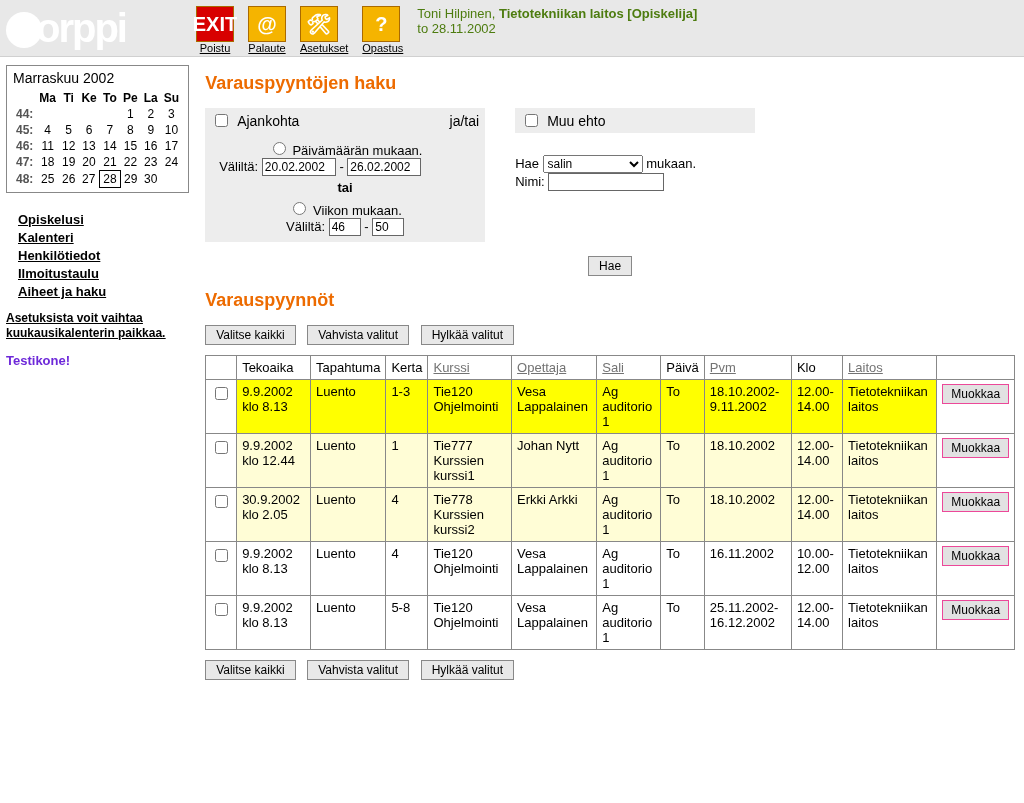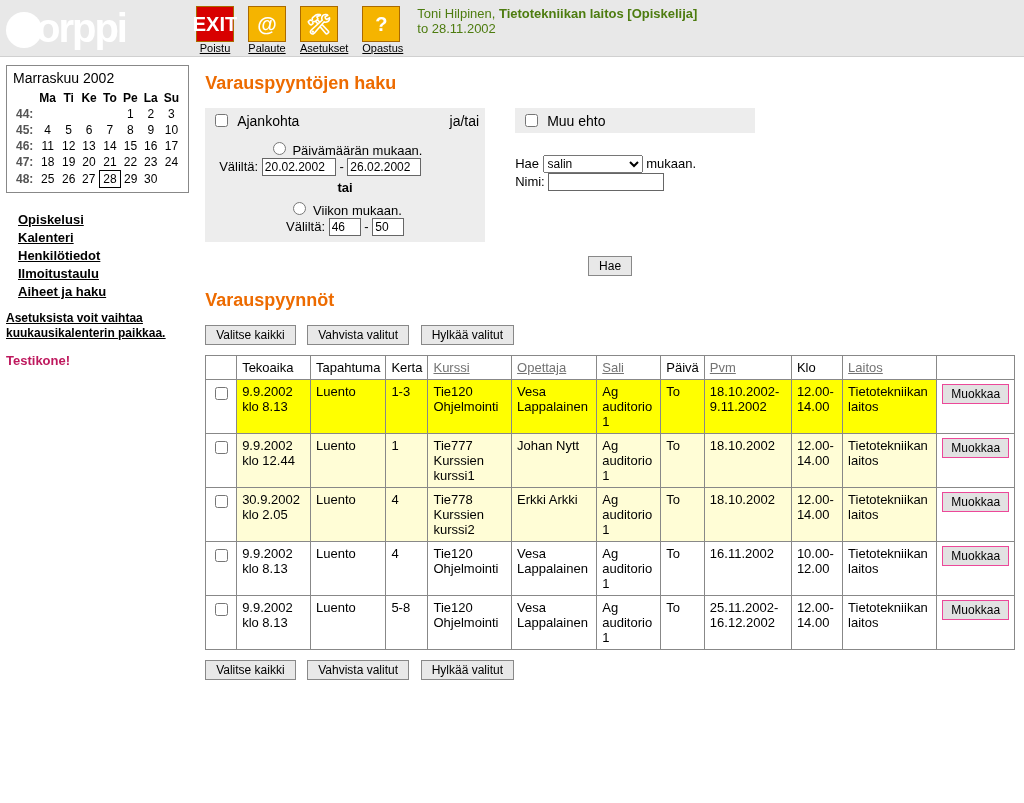--- a/index.html
+++ b/index.html
@@ -21,21 +21,21 @@
   .side { width:185px; padding:8px 6px; }
   .cal { border:1px solid #888; padding:4px 6px; font-size:12px; }
   .cal-title { font-size:14px; margin-bottom:4px; }
   .cal table { border-collapse:collapse; font-size:12px; }
   .cal td, .cal th { padding:1px 3px; text-align:center; }
   .cal .wk { color:#555; font-weight:bold; }
   .cal td.today { border:1px solid #000; }
   .navlinks { margin-top:18px; font-size:13px; line-height:18px; }
   .navlinks a { font-weight:bold; display:block;margin-left:12px; }
   .hintline { margin-top:10px; font-size:12px; font-weight:bold; text-decoration:underline; line-height:15px;}
-  .testline { margin-top:12px; color:#be185d; font-weight:bold; }
+  .testline { margin-top:12px; color:#6d28d9; font-weight:bold; }
   .content { flex:1; padding:10px 10px; }
   h2.orange { color:#ed6b00; font-size:18px; font-weight:bold; margin:6px 0 14px 0; }
   .searchbox { display:flex; gap:30px; }
   .col { }
   .colhead { background:#ededed; font-size:14px; padding:3px 6px; display:flex; align-items:center; gap:6px; }
   .colbody { background:#ededed; padding:6px 14px; font-size:13px; }
   input.txt { font-family:inherit; font-size:12px; border:1px solid #666; padding:1px 2px; }
   .w60{width:68px;} .w30{width:26px;}
   .center { text-align:center; }
   .tai { font-weight:bold; text-align:center; padding:4px 0; }

